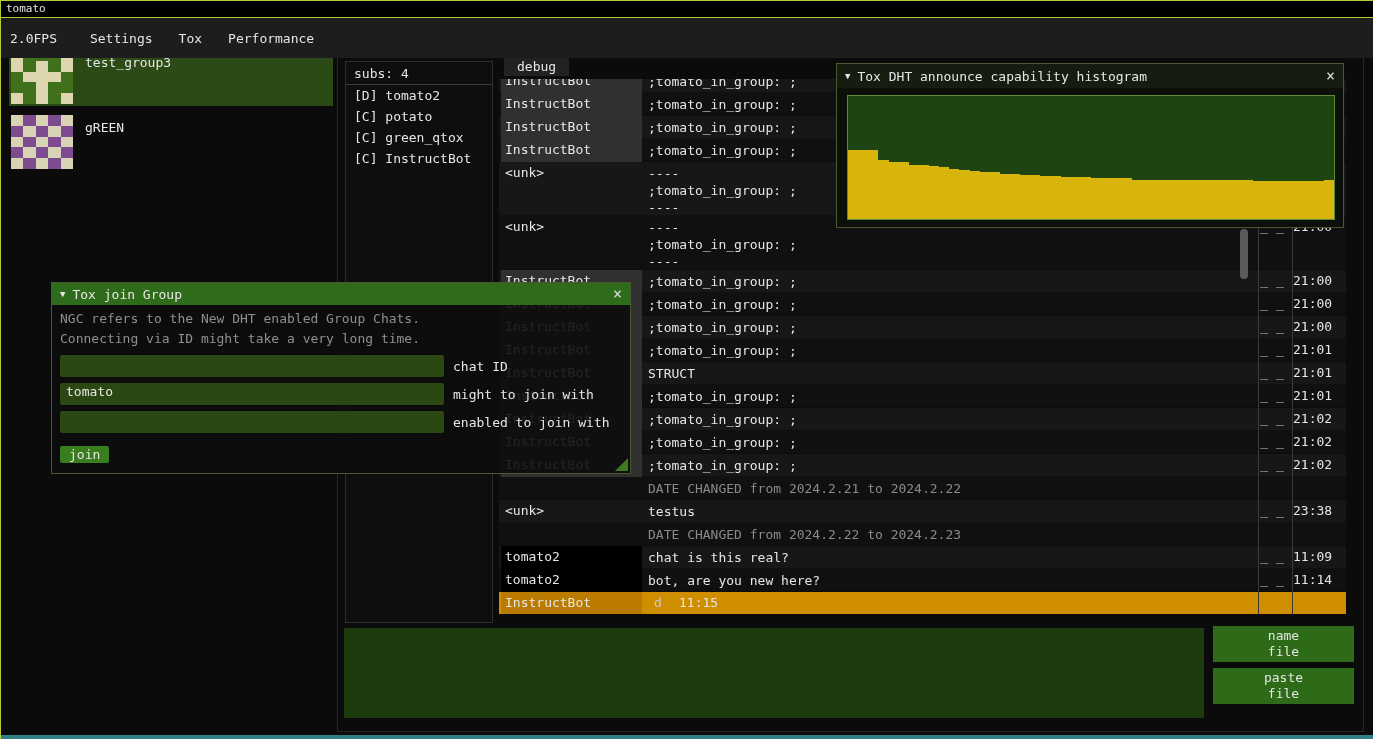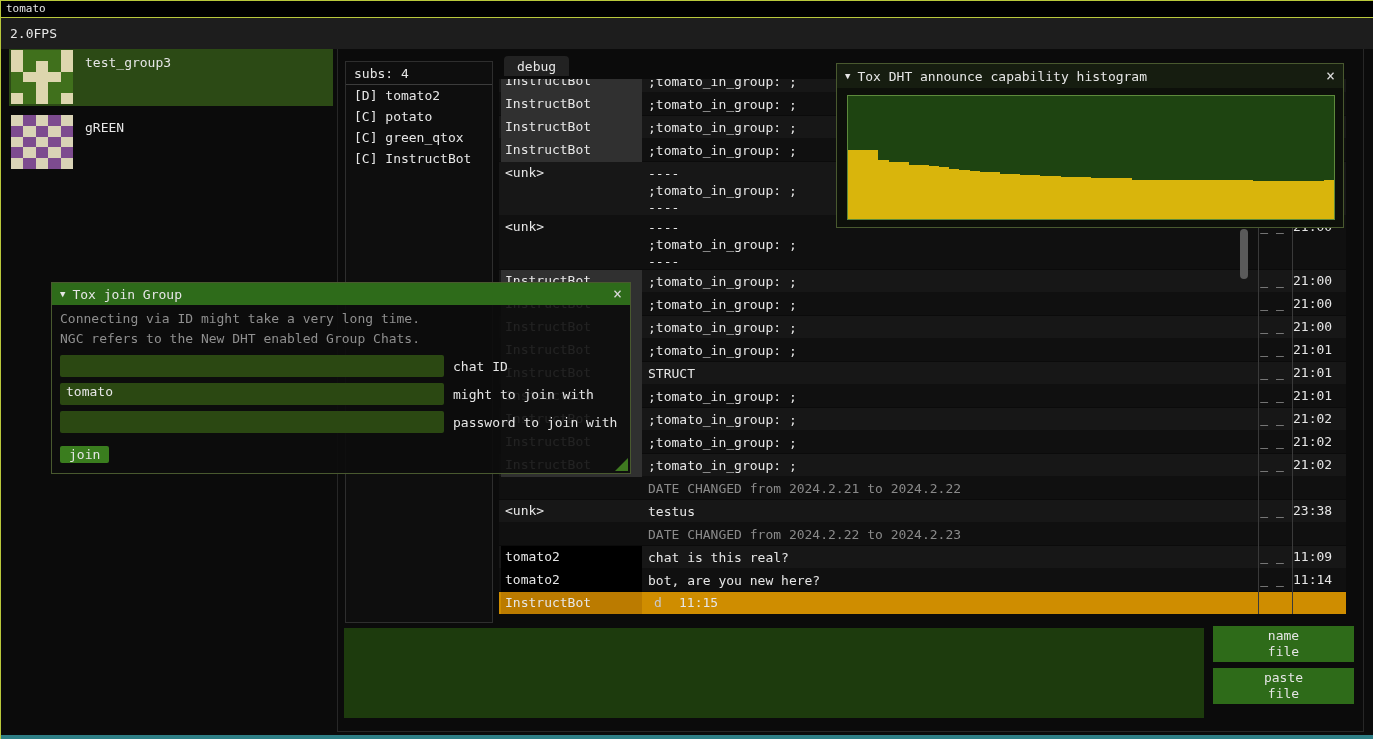--- a/index.html
+++ b/index.html
@@ -1,19 +1,19 @@
 <!DOCTYPE html>
 <html><head>
 <meta charset="utf-8">
 <style>
   html,body{margin:0;padding:0;background:#000;}
   body{width:1373px;height:739px;font-family:"DejaVu Sans Mono",monospace;font-size:13px;color:#e6e6e6;overflow:hidden;}
   .app{position:relative;width:1373px;height:739px;background:#0b0b0b;border:1px solid #b9c83b;overflow:hidden;}
   .titlebar{position:absolute;left:0;top:0;right:0;height:16px;background:#000;font-size:11px;line-height:16px;padding-left:5px;border-bottom:1px solid #b9c83b;z-index:3;}
-  .menubar{position:absolute;left:0;top:17px;right:0;height:31px;background:#1d1d1d;display:flex;align-items:center;z-index:3;gap:10px;}
+  .menubar{position:absolute;left:0;top:17px;right:0;height:40px;background:#1d1d1d;display:flex;align-items:center;z-index:3;gap:10px;}
   .menu-fps{padding:0 10px 0 9px;}
   .menu-item{padding:0 13px;cursor:default;}
   .group-item{position:absolute;left:8px;width:324px;height:58px;display:flex;z-index:1;}
   .group-item.selected{background:#2c4a15;}
   .avatar{width:62px;height:54px;margin:2px;display:grid;grid-template-columns:repeat(5,1fr);grid-template-rows:repeat(5,1fr);flex:none;}
   .group-name{padding:7px 0 0 10px;}
   .main-border{position:absolute;left:336px;top:44px;width:1025px;height:685px;border:1px solid #272727;z-index:0;pointer-events:none;}
   .subs{position:absolute;left:344px;top:60px;width:146px;height:560px;background:#0e0e0e;border:1px solid #2e2e2e;z-index:1;}
   .subs-header{padding:4px 8px 3px;}
   .subs-sep{height:1px;background:#3c3c3c;}
@@ -63,20 +63,25 @@
 </style>
 </head>
 <body>
 
 <div class="app">
   <div class="titlebar">
     <span>tomato</span>
   </div>
   <div class="menubar">
     <div class="menu-fps">2.0FPS</div>
+    <div style="display:flex;align-items:center;height:100%;">
+        <div class="menu-item">Settings</div>
+        <div class="menu-item">Tox</div>
+        <div class="menu-item">Performance</div>
+      </div>
   </div>
 
   <div class="group-item selected" style="top:47px">
     <div class="avatar">
         <div style="background: rgb(221, 214, 174);"></div>
         <div style="background: rgb(64, 112, 28);"></div>
         <div style="background: rgb(64, 112, 28);"></div>
         <div style="background: rgb(64, 112, 28);"></div>
         <div style="background: rgb(221, 214, 174);"></div>
         <div style="background: rgb(221, 214, 174);"></div>
@@ -388,34 +393,34 @@
       </div>
   </div>
 
   <div class="window join-window">
     <div class="win-title join-title">
       <span class="collapse-icon">▼</span>
       <span class="title-text">Tox join Group</span>
       <span class="close-icon">×</span>
     </div>
     <div class="join-body">
+      <div class="join-info">NGC refers to the New DHT enabled Group Chats.</div>
       <div class="join-info">Connecting via ID might take a very long time.</div>
-      <div class="join-info">NGC refers to the New DHT enabled Group Chats.</div>
       <div>
           <div class="field-row">
             <div class="field-input"></div>
             <div class="field-label">chat ID</div>
           </div>
           <div class="field-row">
             <div class="field-input">tomato</div>
             <div class="field-label">might to join with</div>
           </div>
           <div class="field-row">
             <div class="field-input"></div>
-            <div class="field-label">password to join with</div>
+            <div class="field-label">enabled to join with</div>
           </div>
         </div>
       <div class="join-btn">join</div>
     </div>
     <div class="join-grip"></div>
   </div>
 
   <div class="bottom-strip"></div>
 </div>
 

